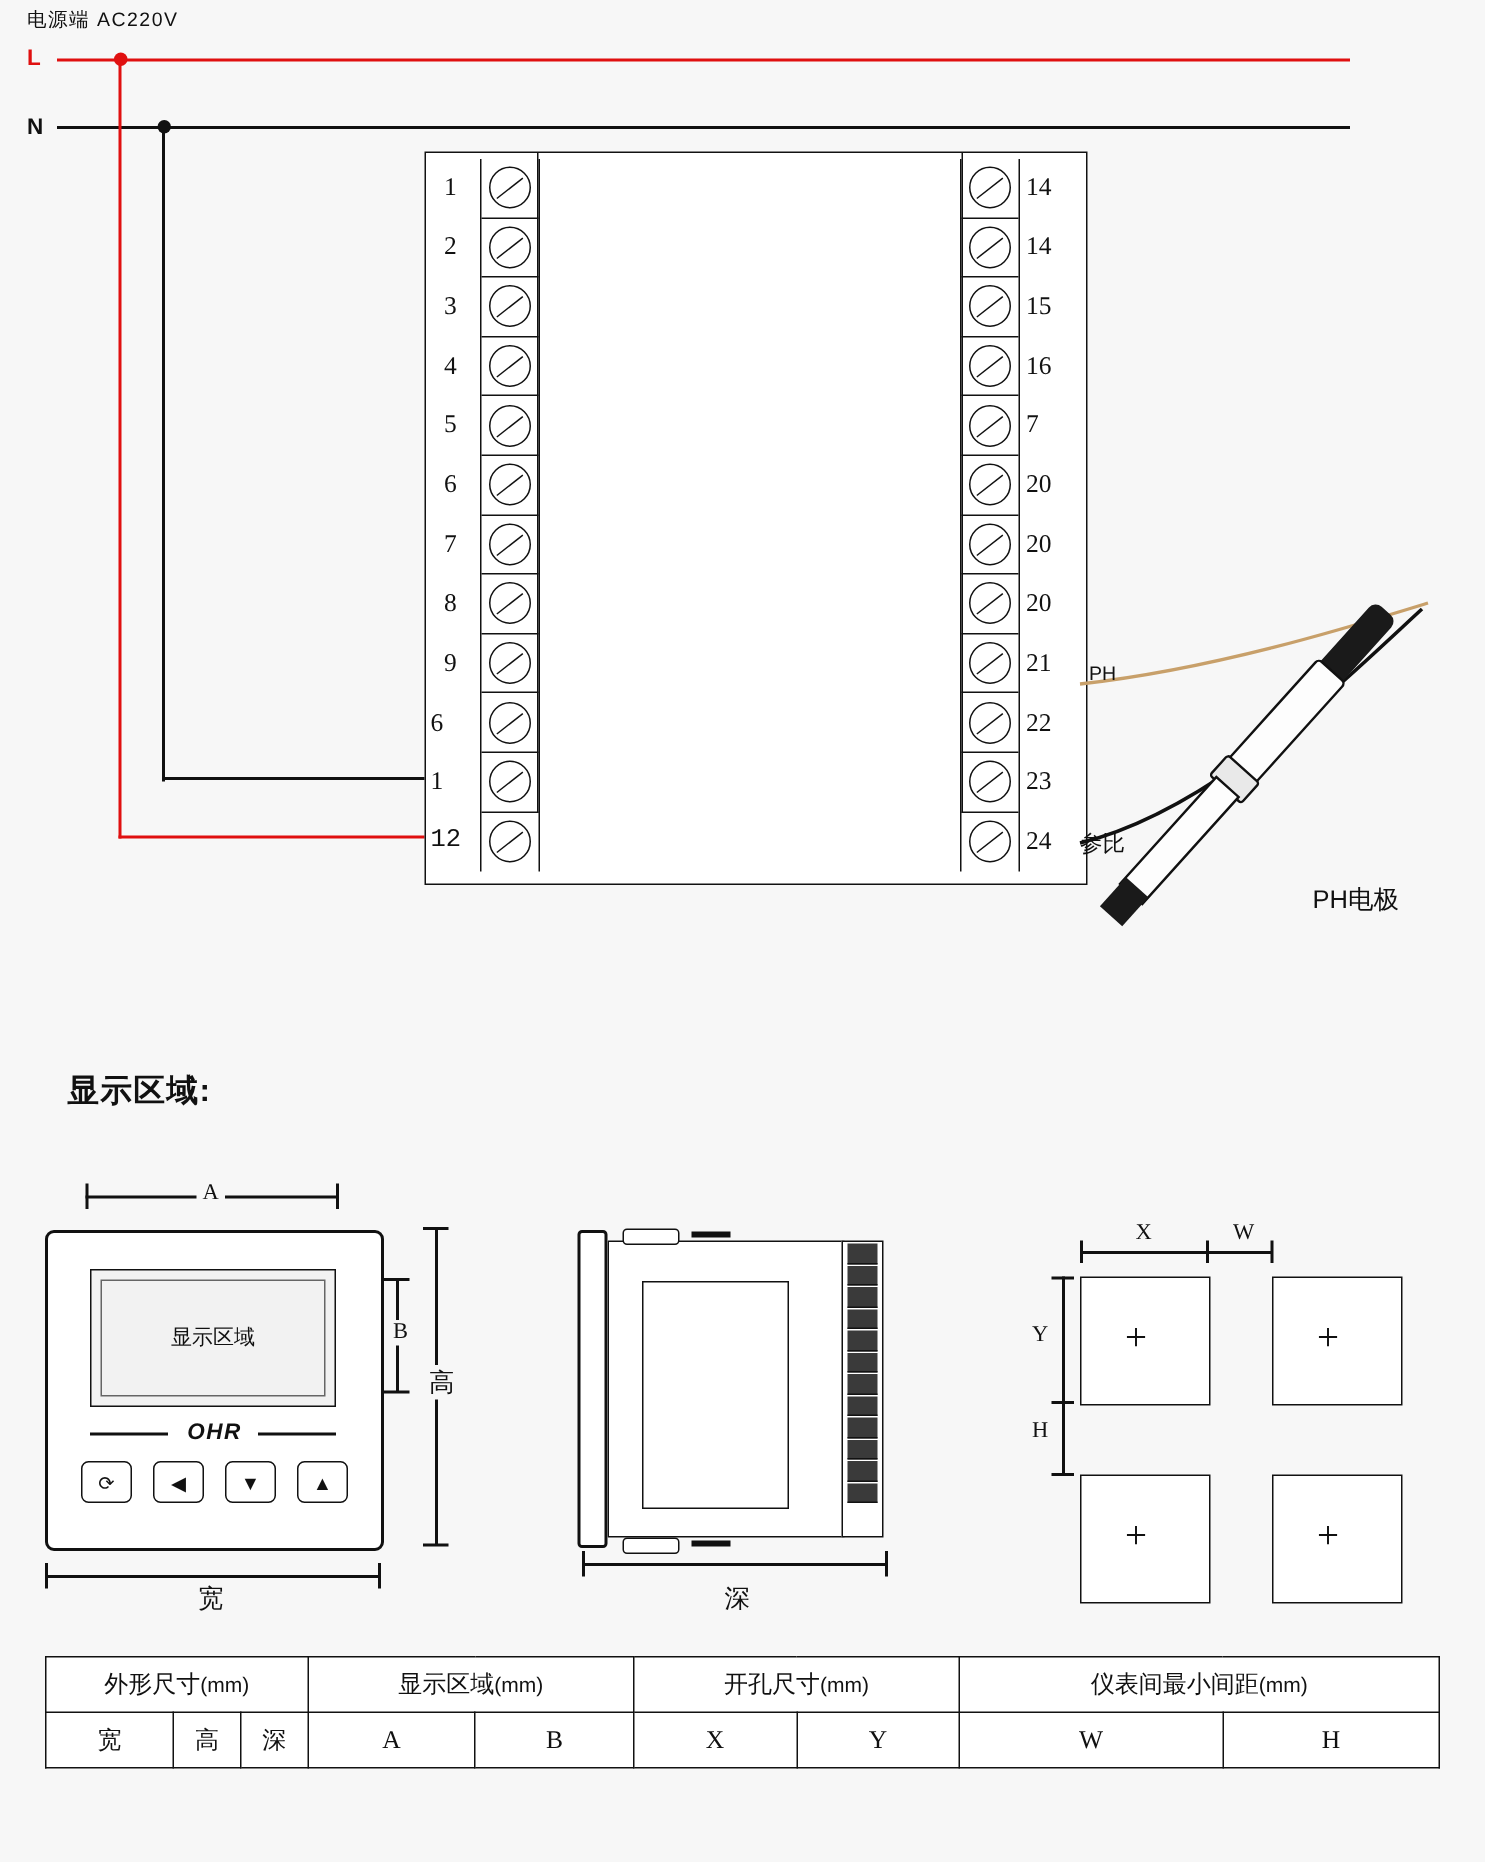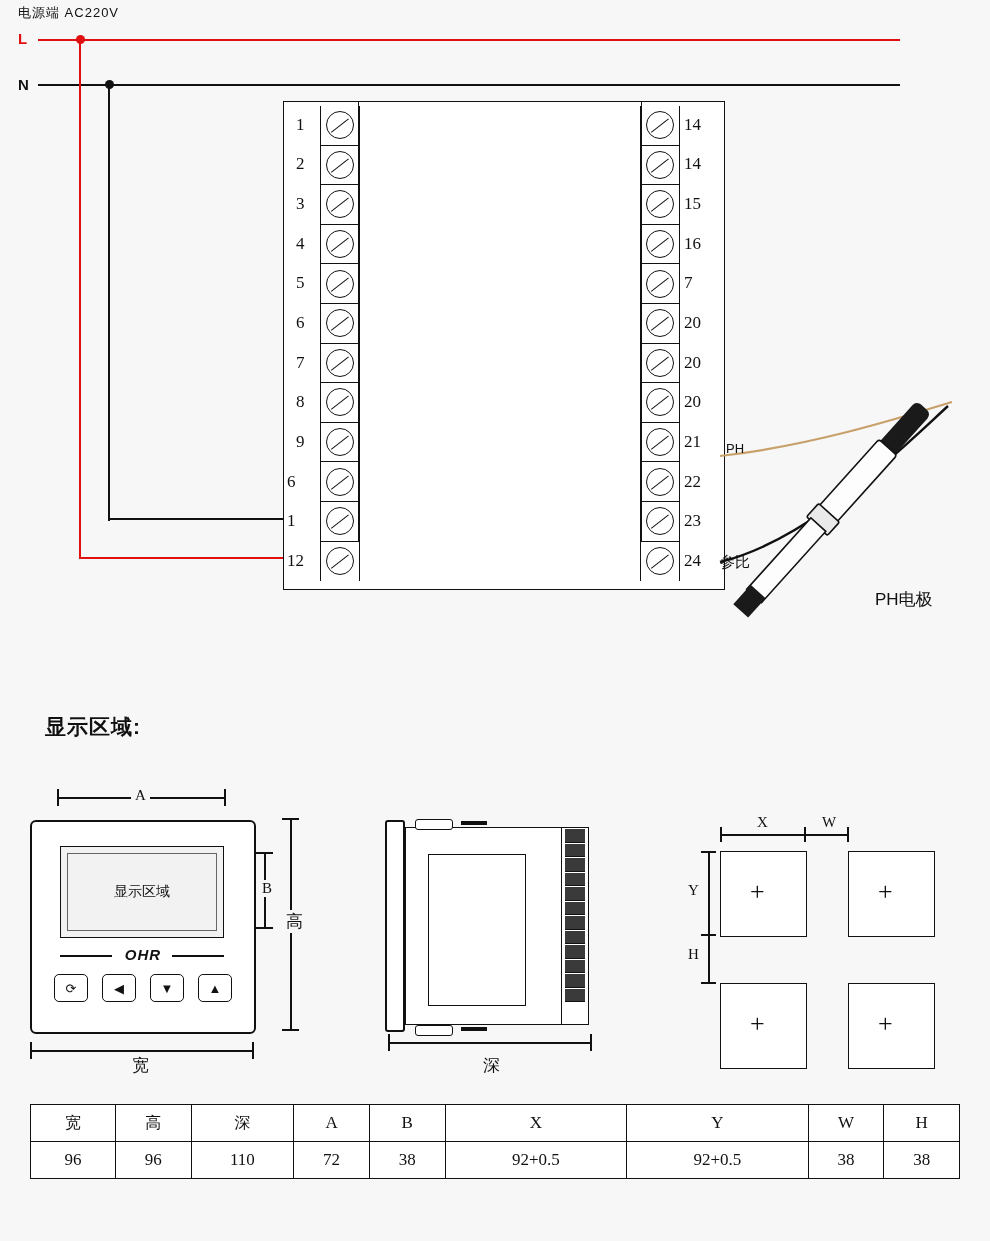--- a/index.html
+++ b/index.html
@@ -178,21 +178,21 @@
     <div class="tnum" style="left:12px;top:52px;">2</div>
     <div class="tnum" style="left:12px;top:92px;">3</div>
     <div class="tnum" style="left:12px;top:132px;">4</div>
     <div class="tnum" style="left:12px;top:171px;">5</div>
     <div class="tnum" style="left:12px;top:211px;">6</div>
     <div class="tnum" style="left:12px;top:251px;">7</div>
     <div class="tnum" style="left:12px;top:290px;">8</div>
     <div class="tnum" style="left:12px;top:330px;">9</div>
     <div class="tnum" style="left:3px;top:370px;">6</div>
     <div class="tnum" style="left:3px;top:409px;">1</div>
-    <div class="tnum" style="left:3px;top:449px;">12</div>
+    <div class="tnum" style="left:3px;top:449px;font-family:Liberation Mono, monospace;">12</div>
 
     <div class="tnum" style="left:400px;top:13px;">14</div>
     <div class="tnum" style="left:400px;top:52px;">14</div>
     <div class="tnum" style="left:400px;top:92px;">15</div>
     <div class="tnum" style="left:400px;top:132px;">16</div>
     <div class="tnum" style="left:400px;top:171px;">7</div>
     <div class="tnum" style="left:400px;top:211px;">20</div>
     <div class="tnum" style="left:400px;top:251px;">20</div>
     <div class="tnum" style="left:400px;top:290px;">20</div>
     <div class="tnum" style="left:400px;top:330px;">21</div>
@@ -314,42 +314,37 @@
   <div class="dimline" style="left:701px;top:851px;width:15px;height:1.6px;"></div>
   <div class="dimline" style="left:701px;top:934px;width:15px;height:1.6px;"></div>
   <div class="dimtxt" style="left:684px;top:882px;">Y</div>
 
   <div class="dimline" style="left:708px;top:935px;width:1.6px;height:48px;"></div>
   <div class="dimline" style="left:701px;top:982px;width:15px;height:1.6px;"></div>
   <div class="dimtxt" style="left:684px;top:946px;">H</div>
 
   <table class="tbl">
     <tbody>
+        <tr>
+      <td class="cn" colspan="3"><span>外形尺寸</span><span class="unit">(mm)</span></td>
+      <td class="cn" colspan="2"><span>显示区域</span><span class="unit">(mm)</span></td>
+      <td class="cn" colspan="2"><span>开孔尺寸</span><span class="unit">(mm)</span></td>
+      <td class="cn" colspan="2"><span>仪表间最小间距</span><span class="unit">(mm)</span></td>
+    </tr>
     <tr>
       <td class="cn">宽</td>
       <td class="cn">高</td>
       <td class="cn">深</td>
       <td>A</td>
       <td>B</td>
       <td>X</td>
       <td>Y</td>
       <td>W</td>
       <td>H</td>
     </tr>
-    <tr>
-      <td>96</td>
-      <td>96</td>
-      <td>110</td>
-      <td>72</td>
-      <td>38</td>
-      <td>92+0.5</td>
-      <td>92+0.5</td>
-      <td>38</td>
-      <td>38</td>
-    </tr>
   </tbody>
     </table>
 
   <style>
     .tbl td:nth-child(1){width:80px;}
   </style>
 
 </div>
 
 </body></html>

